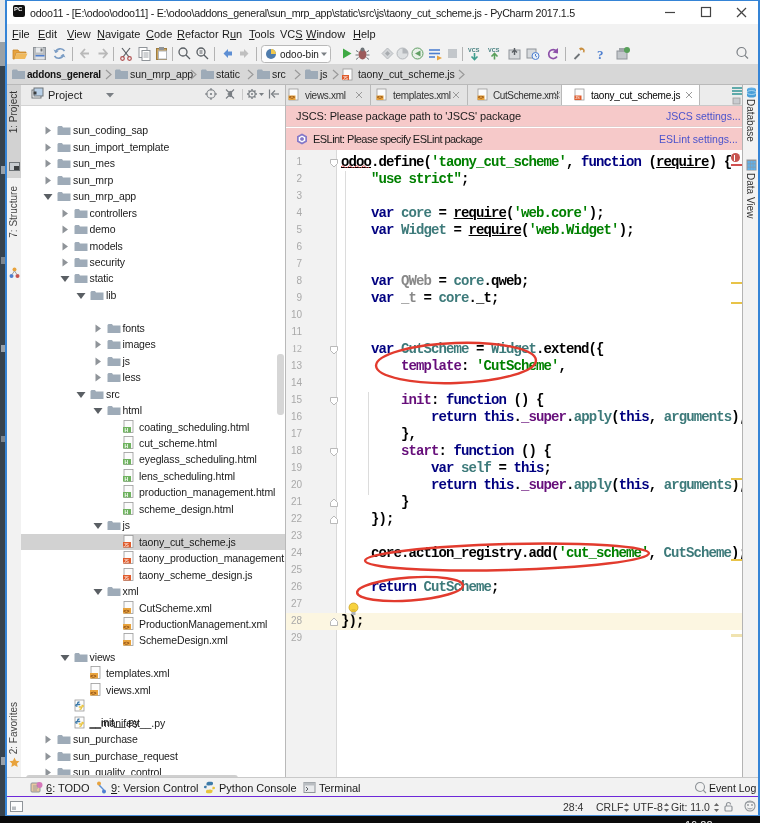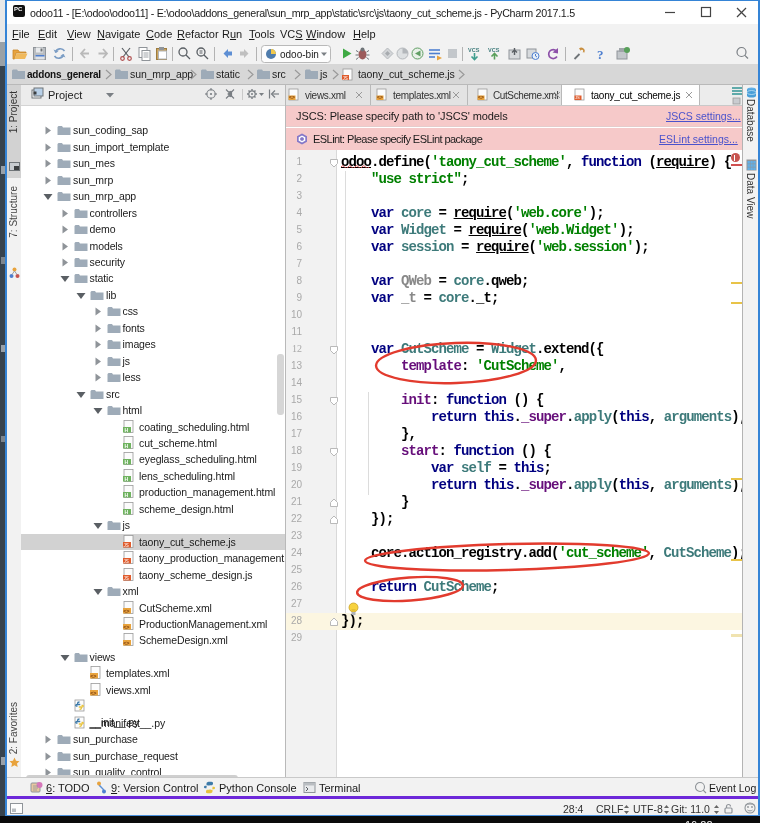--- a/index.html
+++ b/index.html
@@ -21,34 +21,34 @@
 #ppanel{left:14px;top:84px;width:264px;height:692px;background:#fff;}
 #phead{left:0;top:0;width:264px;height:21px;background:#ececec;border-bottom:1px solid #d4d4d4;}
 #ptree{left:0;top:21px;width:264px;height:671px;background:#fff;overflow:hidden;position:absolute;}
 .trow{position:absolute;height:16px;font-size:10.5px;letter-spacing:-0.1px;color:#1a1a1a;white-space:nowrap;}
 #splitter{left:278px;top:84px;width:1px;height:692px;background:#b9b9b9;}
 #edcol{left:279px;top:84px;width:456px;height:692px;background:#fff;}
 #tabbar{left:0;top:0;width:456px;height:21px;background:#ececec;border-bottom:1px solid #c9c9c9;}
 .tab{position:absolute;top:0;height:20px;border-right:1px solid #b9b9b9;font-size:10.5px;color:#333;}
 #banners{left:0;top:21px;width:456px;height:44px;}
 .banner{position:absolute;left:0;width:456px;height:22px;background:#f6c9c9;font-size:11px;color:#1a1a1a;}
-.blink{position:absolute;top:4px;color:#4a52cc;text-decoration:underline;font-size:11px;}
+.blink{position:absolute;top:4px;color:#4a52cc;font-size:11px;}
 #codearea{left:0;top:65px;width:456px;height:627px;background:#fff;}
 #gutter{left:0;top:0;width:50px;height:627px;background:#f2f2f2;border-right:1px solid #d9d9d9;}
 .lnum{position:absolute;width:16px;text-align:right;font-size:10px;color:#a9a9a9;}
 .cl{position:absolute;left:55px;height:17px;font-family:"Liberation Mono",monospace;font-size:14px;letter-spacing:-0.9px;white-space:pre;color:#000;line-height:17px;font-weight:bold;}
 .kw{color:#000080;font-weight:bold;}
 .str{color:#008000;font-weight:bold;}
 .fld{color:#660e7a;font-weight:bold;}
 .vr{color:#3d7a7a;}
 .gry{color:#888888;}
 .und{text-decoration:underline;}
 #rstripe{left:735px;top:84px;width:16px;height:692px;background:#f2f2f2;border-left:1px solid #b3b3b3;}
 #btools{left:0;top:776px;width:751px;height:19px;background:#f2f2f2;border-top:1px solid #c9c9c9;font-size:11px;color:#1a1a1a;}
-#status{left:0;top:795px;width:751px;height:19px;background:#f2f2f2;border-top:3px solid #6d28d9;font-size:10.5px;color:#333;}
+#status{left:0;top:795px;width:751px;height:19px;background:#f2f2f2;border-top:1px solid #6d28d9;font-size:10.5px;color:#333;}
 .sitem{position:absolute;top:4px;}
 </style></head>
 <body>
 <div id="stage">
   <div id="behindL" class="abs">
       <div class="abs t1"></div>
       <div class="abs t2"></div>
   <div class="abs" style="left:1px;top:166px;width:5px;height:8px;background:#98a0a8;"></div>
   <div class="abs" style="left:1px;top:257px;width:5px;height:7px;background:#7d858d;"></div>
   <div class="abs" style="left:1px;top:345px;width:5px;height:7px;background:#98a0a8;"></div>
@@ -427,29 +427,20 @@
           </div>
       <div class="trow" style="left:0;top:181px;width:264px;">
             <svg class="abs" style="left:55.0px;top:5px;" width="10" height="8" viewBox="0 0 10 8">
               <path d="M0.5 1 L9.5 1 L5 7 Z" fill="#5a5f64"></path>
             </svg>
             <svg class="abs" style="left:69.0px;top:3px;" width="14" height="11" viewBox="0 0 14 11">
               <path d="M0.5 10 V2 L1.5 1 H5 L6 2.5 H13.5 V10 Z" fill="#9eabb8"></path>
             </svg>
             <span class="abs" style="left:85.0px;top:2px;">lib</span>
           </div>
-      <div class="trow" style="left:0;top:197px;width:264px;">
-            <svg class="abs" style="left:72.5px;top:4px;" width="8" height="9" viewBox="0 0 8 9">
-              <path d="M1.5 0.5 L7 4.5 L1.5 8.5 Z" fill="#8f9499"></path>
-            </svg>
-            <svg class="abs" style="left:85.5px;top:3px;" width="14" height="11" viewBox="0 0 14 11">
-              <path d="M0.5 10 V2 L1.5 1 H5 L6 2.5 H13.5 V10 Z" fill="#9eabb8"></path>
-            </svg>
-            <span class="abs" style="left:101.5px;top:2px;">css</span>
-          </div>
       <div class="trow" style="left:0;top:214px;width:264px;">
             <svg class="abs" style="left:72.5px;top:4px;" width="8" height="9" viewBox="0 0 8 9">
               <path d="M1.5 0.5 L7 4.5 L1.5 8.5 Z" fill="#8f9499"></path>
             </svg>
             <svg class="abs" style="left:85.5px;top:3px;" width="14" height="11" viewBox="0 0 14 11">
               <path d="M0.5 10 V2 L1.5 1 H5 L6 2.5 H13.5 V10 Z" fill="#9eabb8"></path>
             </svg>
             <span class="abs" style="left:101.5px;top:2px;">fonts</span>
           </div>
       <div class="trow" style="left:0;top:230px;width:264px;">
@@ -724,21 +715,21 @@
           <g stroke="#3d9a9a" stroke-width="1.6">
               <line x1="446" y1="3" x2="456" y2="3"></line>
               <line x1="446" y1="6" x2="456" y2="6"></line>
               <line x1="446" y1="9" x2="456" y2="9"></line>
             </g>
             <rect x="447" y="13" width="7" height="6" fill="#c9ccd0" stroke="#9a9a9a" stroke-width="0.8"></rect>
         </svg>
       </div>
       <div id="banners" class="abs">
         <div class="banner" style="top:0;height:21px;border-bottom:1px solid #e5cccc;">
-          <span class="abs" style="left:10px;top:4px;letter-spacing:-0.1px;">JSCS: Please specify path to 'JSCS' models</span>
+          <span class="abs" style="left:10px;top:4px;letter-spacing:-0.1px;">JSCS: Please package path to 'JSCS' package</span>
           <span class="blink" style="left:380px;font-size:10.5px;">JSCS settings...</span>
         </div>
         <div class="banner" style="top:22px;height:22px;">
           <svg class="abs" style="left:10px;top:5px;" width="12" height="12" viewBox="0 0 12 12">
               <path d="M6 0.5 L11 3.2 V8.8 L6 11.5 L1 8.8 V3.2 Z" fill="#8578c8"></path>
               <path d="M6 2.5 L9.3 4.3 V7.7 L6 9.5 L2.7 7.7 V4.3 Z" fill="#fff"></path>
               <path d="M6 4 L7.8 5 V7 L6 8 L4.2 7 V5 Z" fill="#8578c8"></path>
             </svg>
           <span class="abs" style="left:27px;top:5px;letter-spacing:-0.55px;">ESLint: Please specify ESLint package</span>
           <span class="blink" style="left:373px;top:5px;font-size:10.5px;">ESLint settings...</span>
@@ -800,21 +791,20 @@
           </svg>
         <svg class="abs" style="left:44px;top:467.5px;" width="8" height="8" viewBox="0 0 8 8">
             <path d="M0.5 7.5 H7.5 V3.5 L4 0 L0.5 3.5 Z" fill="#fff" stroke="#b9b9b9"></path>
           </svg>
         <div class="abs" style="left:59px;top:21px;width:1px;height:442px;background:#dcdcdc;"></div>
         <div class="abs" style="left:82px;top:242px;width:1px;height:103px;background:#dcdcdc;"></div>
         <div class="cl" style="top:4px;"><span class="und">odoo</span>.define(<span class="str">'taony_cut_scheme'</span>, <span class="kw">function</span> (<span class="und">require</span>) {</div>
         <div class="cl" style="top:21px;">    <span class="str">"use strict"</span>;</div>
         <div class="cl" style="top:55px;">    <span class="kw">var</span> <span class="vr">core</span> = <span class="und">require</span>(<span class="str">'web.core'</span>);</div>
         <div class="cl" style="top:72px;">    <span class="kw">var</span> <span class="vr">Widget</span> = <span class="und">require</span>(<span class="str">'web.Widget'</span>);</div>
-        <div class="cl" style="top:89px;">    <span class="kw">var</span> <span class="vr">session</span> = <span class="und">require</span>(<span class="str">'web.session'</span>);</div>
         <div class="cl" style="top:123px;">    <span class="kw">var</span> <span class="gry">QWeb</span> = <span class="vr">core</span>.qweb;</div>
         <div class="cl" style="top:140px;">    <span class="kw">var</span> <span class="gry">_t</span> = <span class="vr">core</span>._t;</div>
         <div class="cl" style="top:191px;">    <span class="kw">var</span> <span class="vr">CutScheme</span> = <span class="vr">Widget</span>.extend({</div>
         <div class="cl" style="top:208px;">        <span class="fld">template</span>: <span class="str">'CutScheme'</span>,</div>
         <div class="cl" style="top:242px;">        <span class="fld">init</span>: <span class="kw">function</span> () {</div>
         <div class="cl" style="top:259px;">            <span class="kw">return</span> <span class="kw">this</span>.<span class="fld">_super</span>.<span class="vr">apply</span>(<span class="kw">this</span>, <span class="vr">arguments</span>);</div>
         <div class="cl" style="top:276px;">        },</div>
         <div class="cl" style="top:293px;">        <span class="fld">start</span>: <span class="kw">function</span> () {</div>
         <div class="cl" style="top:310px;">            <span class="kw">var</span> <span class="vr">self</span> = <span class="kw">this</span>;</div>
         <div class="cl" style="top:327px;">            <span class="kw">return</span> <span class="kw">this</span>.<span class="fld">_super</span>.<span class="vr">apply</span>(<span class="kw">this</span>, <span class="vr">arguments</span>);</div>

